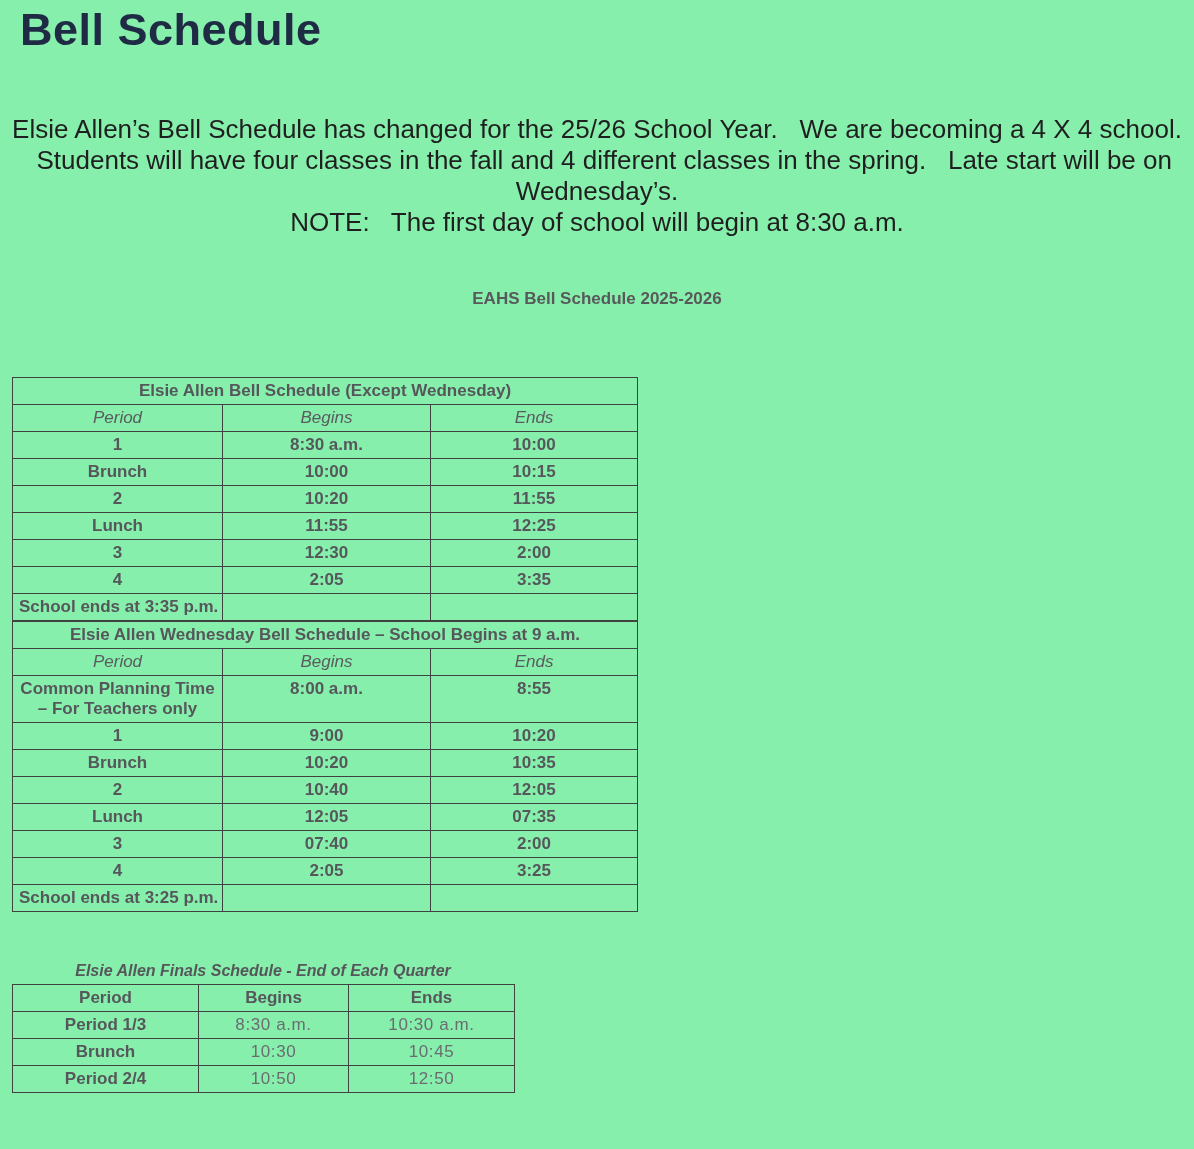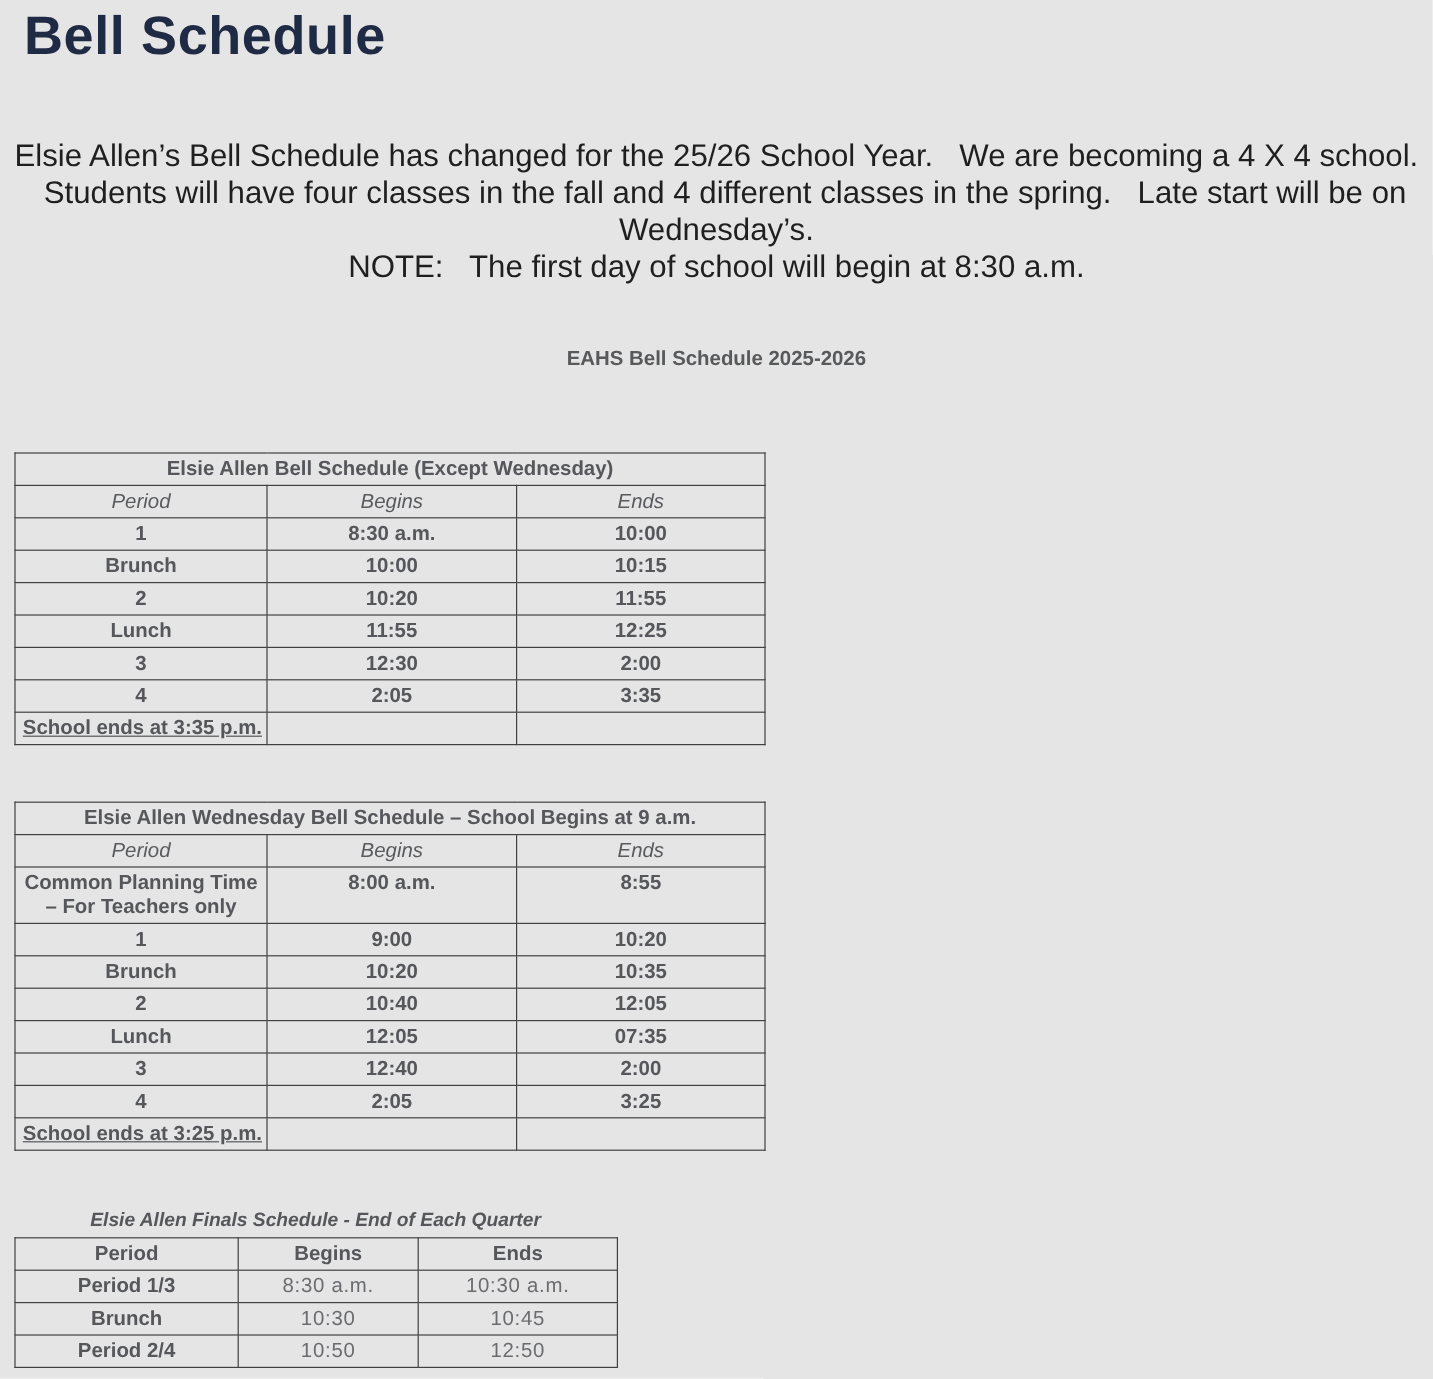--- a/index.html
+++ b/index.html
@@ -1,20 +1,20 @@
 <!DOCTYPE html>
 <html><head>
 <meta charset="utf-8">
 <style>
   * { box-sizing: border-box; }
   html, body { margin: 0; padding: 0; background: #ffffff; }
   .page {
     width: 1194px;
     min-height: 1149px;
-    background: #e5e5e5;
+    background: #86efac;
     font-family: "Liberation Sans", sans-serif;
     overflow: hidden;
   }
   h1.page-title {
     margin: 6px 0 0 20px;
     font-size: 45px;
     line-height: 48px;
     font-weight: 700;
     letter-spacing: 0.5px;
     color: #1f2a44;
@@ -54,24 +54,23 @@
   .sched td.th {
     font-style: italic;
     font-weight: 400;
     color: #5a5b5f;
   }
   .sched td.tt { font-weight: 700; }
   .sched td.tf {
     text-align: right;
     padding-left: 6px;
     white-space: nowrap;
-    text-decoration: underline;
   }
   .t1 { margin-top: 68px; width: 625px; }
-  .t2 { margin-top: 47px; width: 625px; }
+  .t2 { width: 625px; }
   .t3 { margin-top: 4px;  width: 502px; }
   .multiline { white-space: pre-line; line-height: 23px; padding-top: 2px; }
   tr.vtop td { vertical-align: top; }
   .t3-title {
     margin: 50px 0 0 12px;
     width: 502px;
     text-align: center;
     font-size: 16px;
     font-weight: 700;
     color: #56575b;
@@ -187,21 +186,21 @@
       <td>10:40</td>
       <td>12:05</td>
     </tr>
     <tr>
       <td>Lunch</td>
       <td>12:05</td>
       <td>07:35</td>
     </tr>
     <tr>
       <td>3</td>
-      <td>12:40</td>
+      <td>07:40</td>
       <td>2:00</td>
     </tr>
     <tr>
       <td>4</td>
       <td>2:05</td>
       <td>3:25</td>
     </tr>
     <tr>
       <td class="tf">School ends at 3:25 p.m.</td>
       <td></td>

